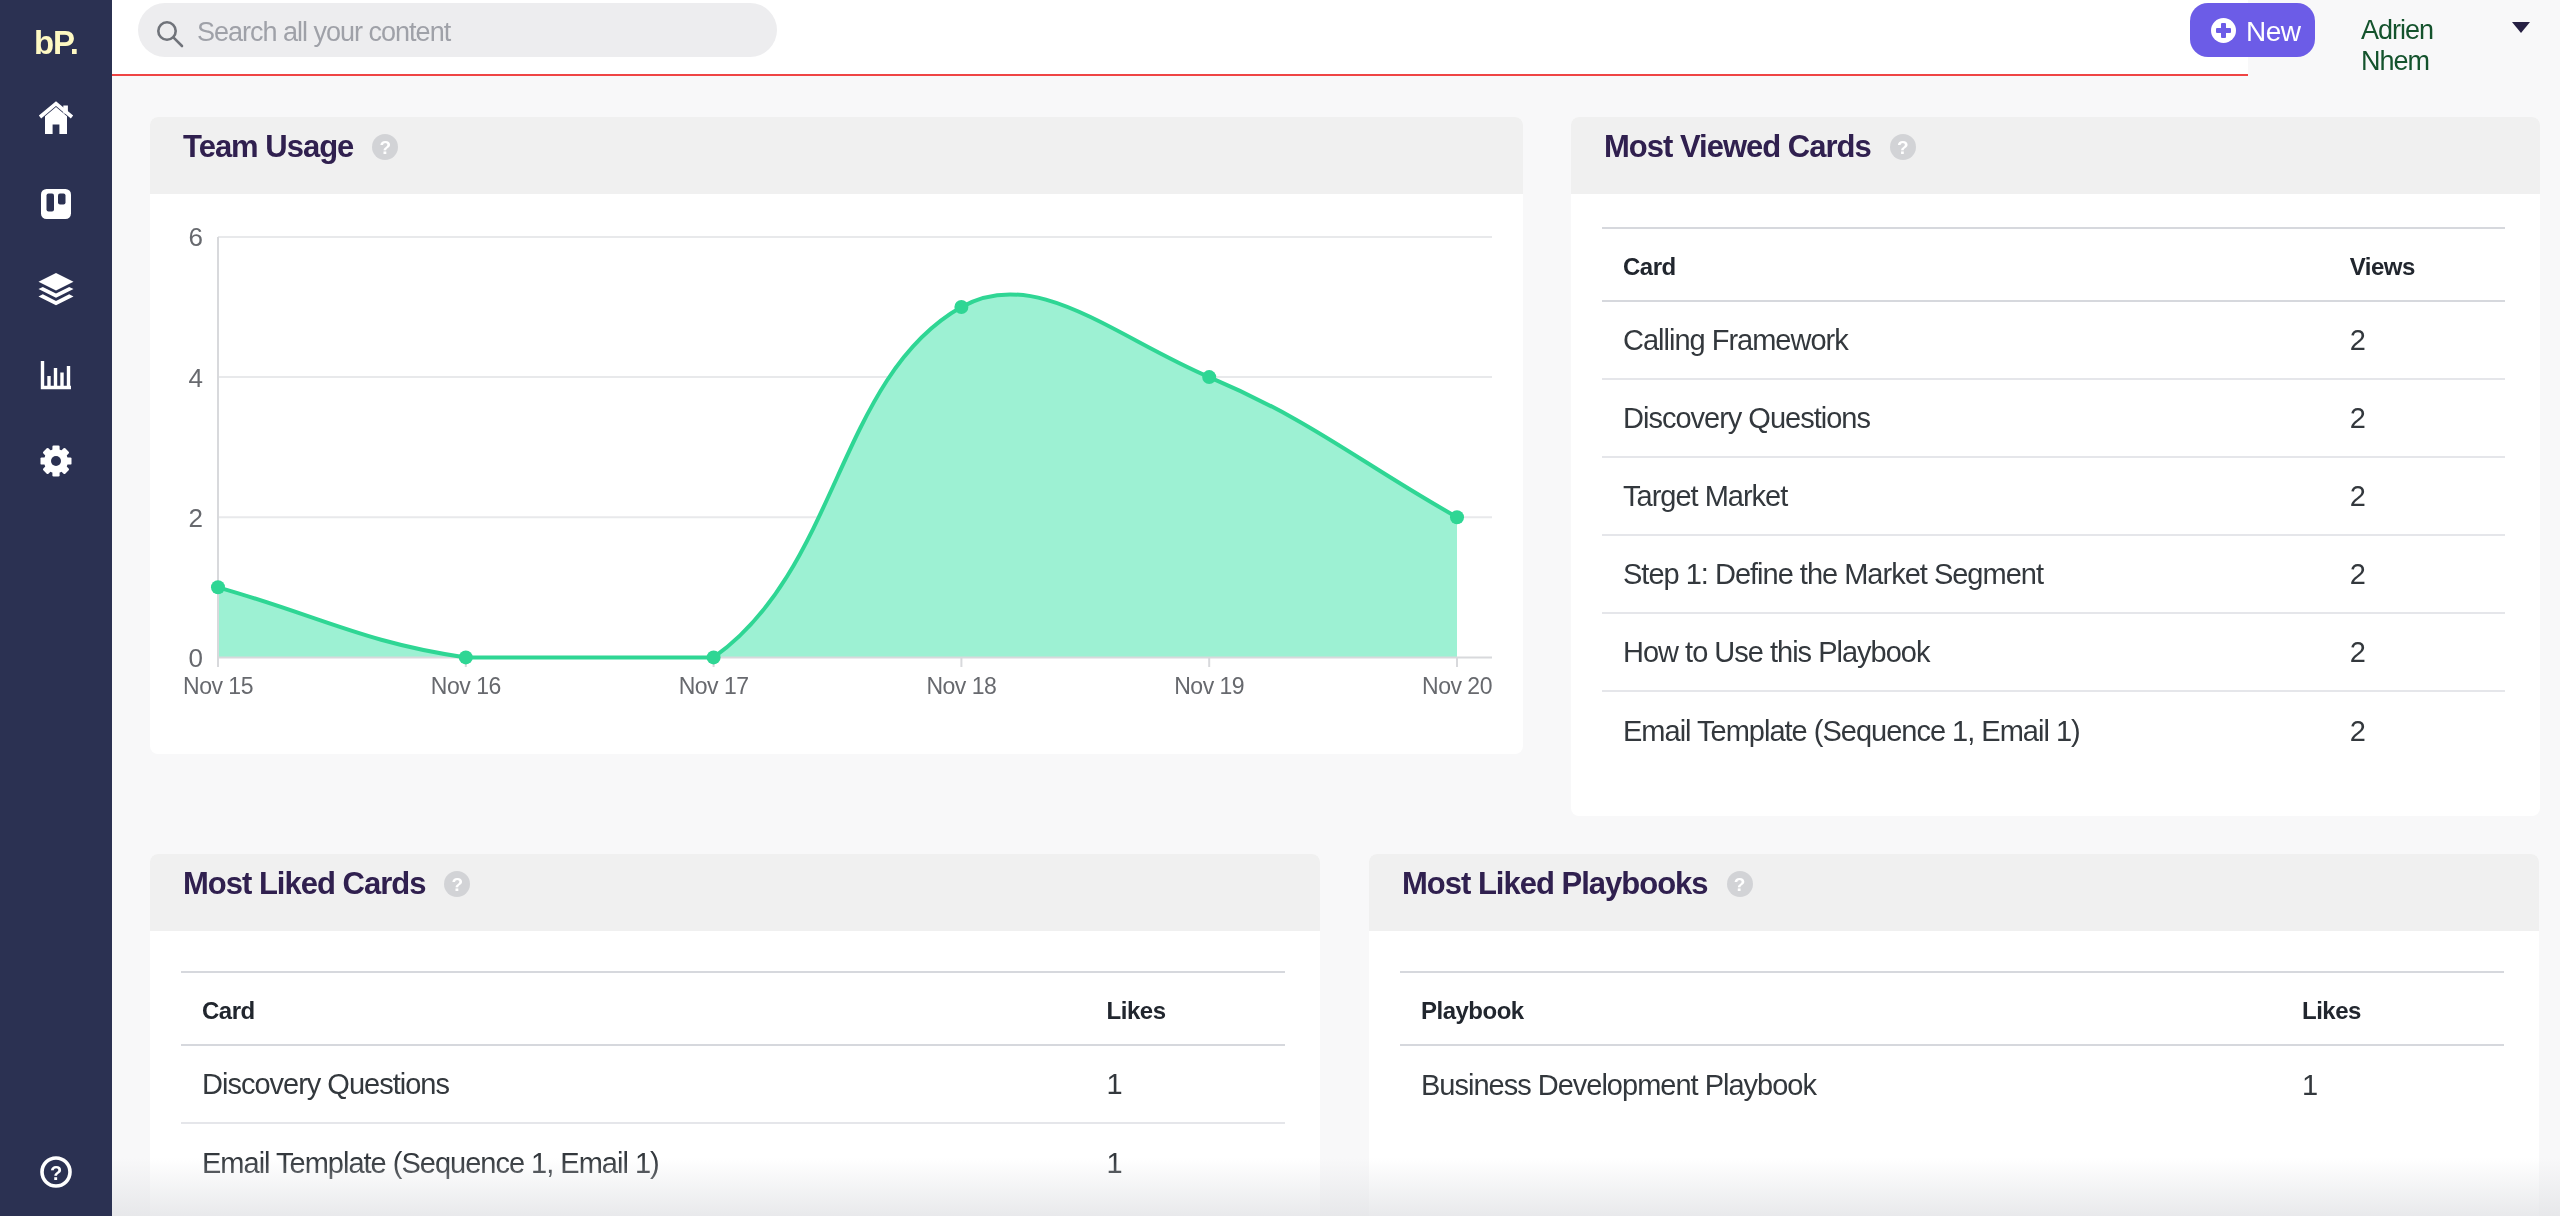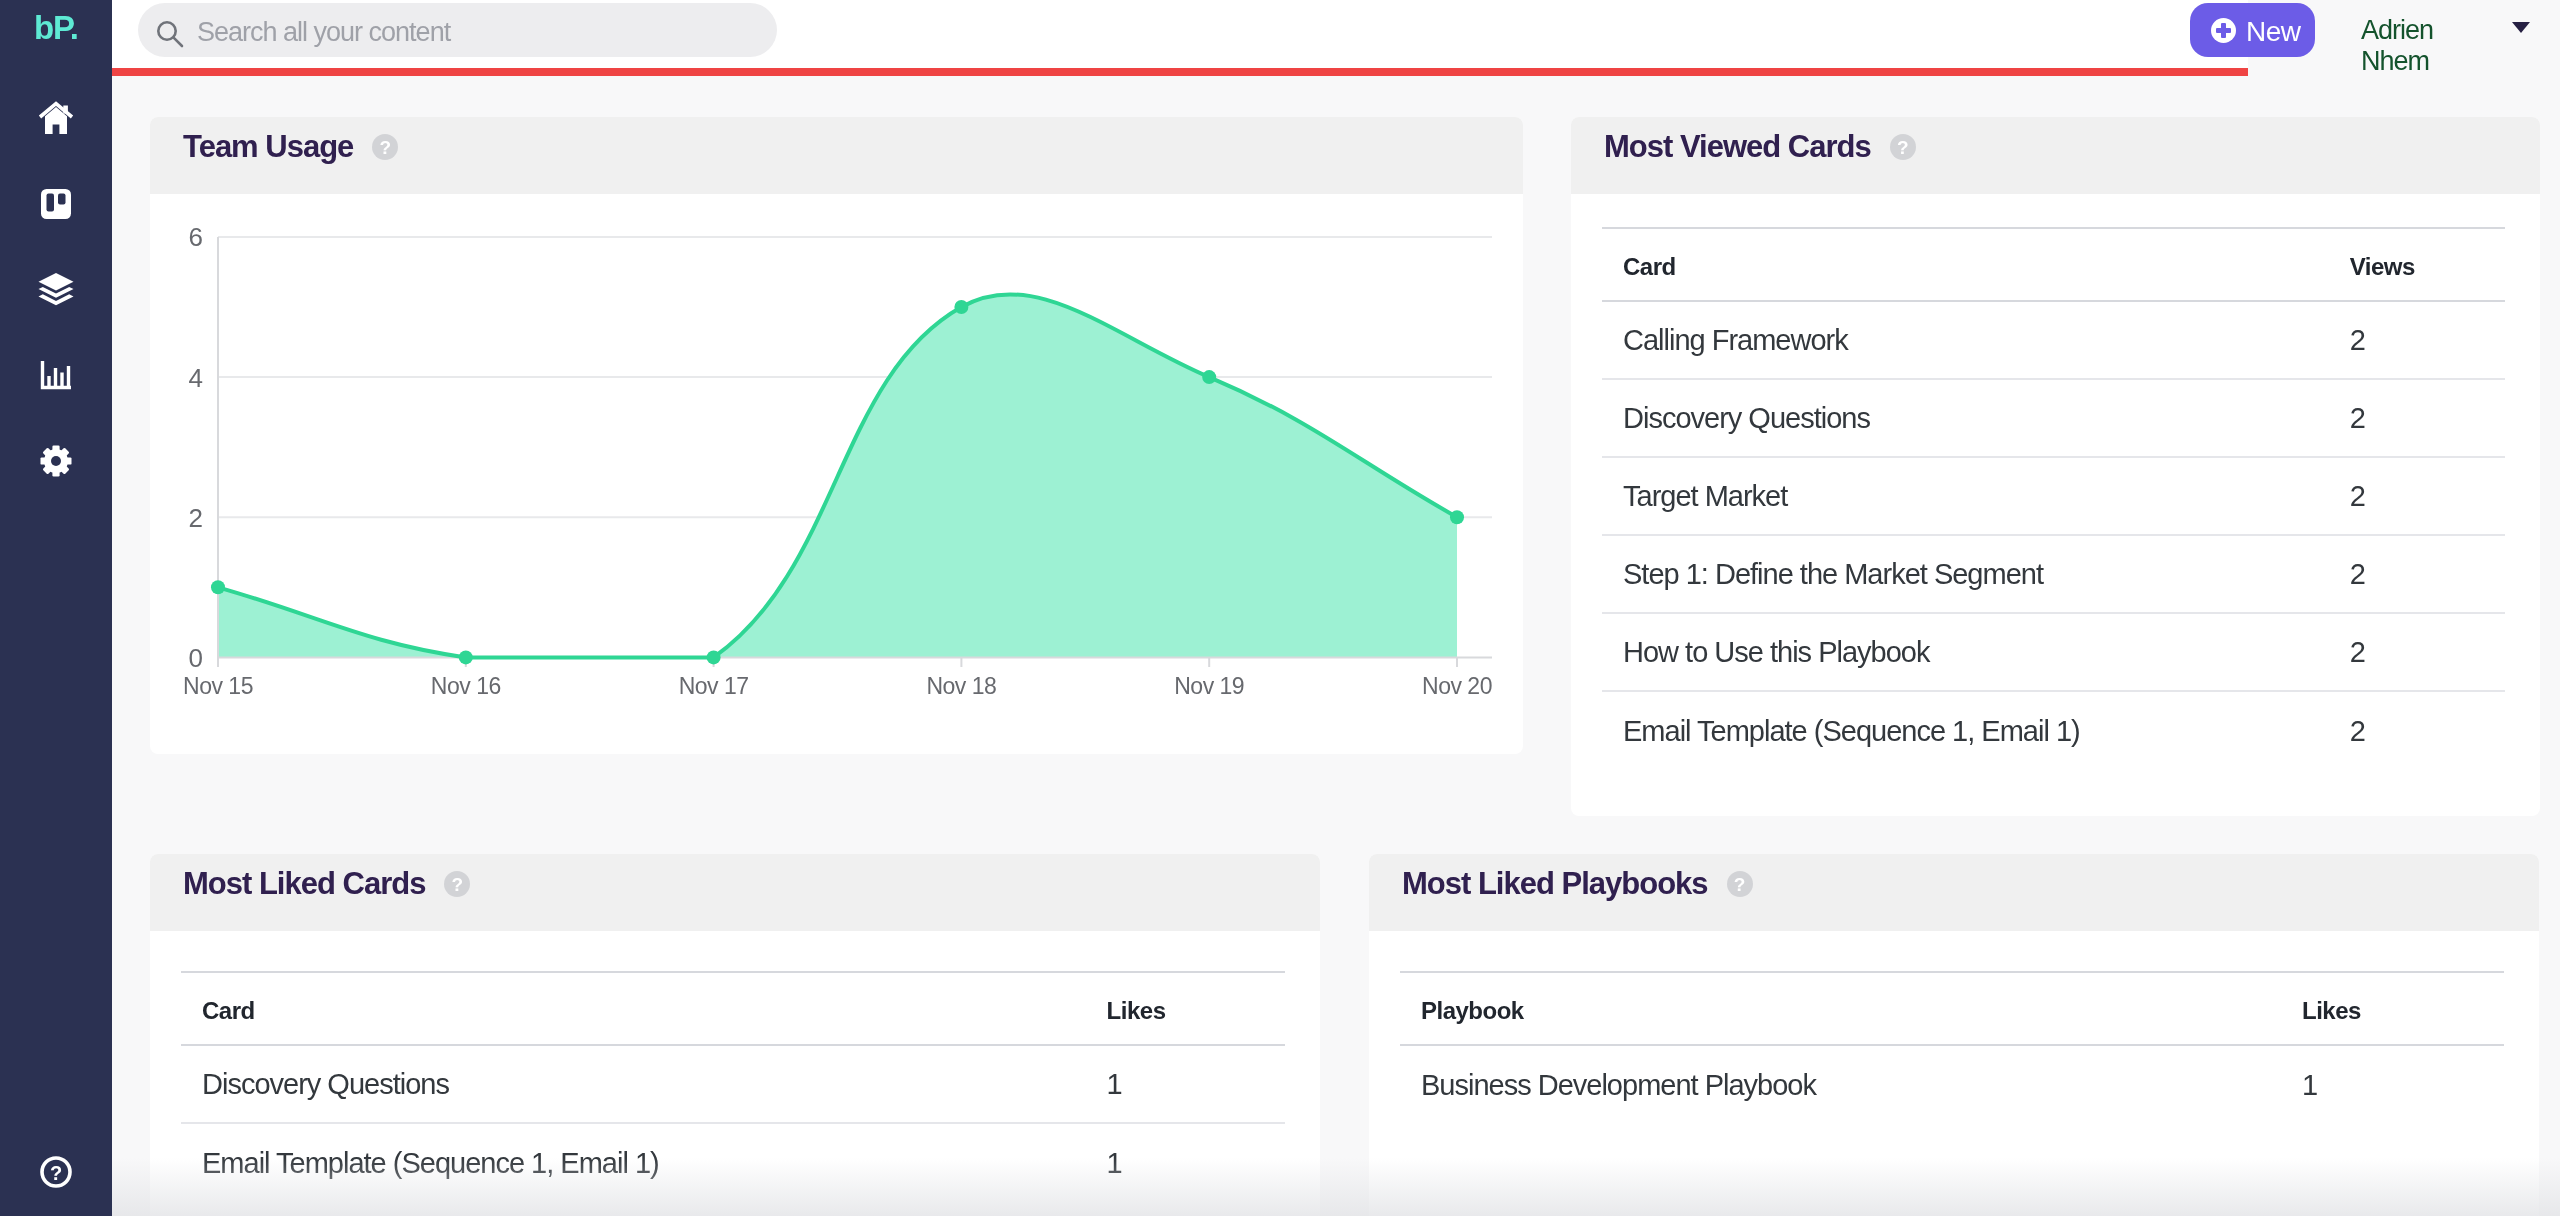--- a/index.html
+++ b/index.html
@@ -1,22 +1,22 @@
 <!DOCTYPE html>
 <html><head>
 <meta charset="utf-8">
 <style>
 * { margin:0; padding:0; box-sizing:border-box; }
 html,body { width:2560px; height:1216px; overflow:hidden; font-family:"Liberation Sans", sans-serif; background:#f8f8f9; }
 
 #sidebar { position:absolute; left:0; top:0; width:112px; height:1216px; background:#2b3152; z-index:5; }
-#logo { position:absolute; top:9px; left:0; width:112px; text-align:center; font-size:33px; font-weight:700; letter-spacing:-1px; color:#5eead4; }
+#logo { position:absolute; top:24px; left:0; width:112px; text-align:center; font-size:33px; font-weight:700; letter-spacing:-1px; color:#fef9c3; }
 .sic { position:absolute; left:50%; transform:translate(-50%,-50%); }
 
-#topbar { position:absolute; left:112px; top:0; width:2136px; height:76px; background:#fff; border-bottom:8px solid #ef4444; z-index:4; }
+#topbar { position:absolute; left:112px; top:0; width:2136px; height:76px; background:#fff; border-bottom:2px solid #ef4444; z-index:4; }
 #search { position:absolute; left:26px; top:3px; width:639px; height:54px; border-radius:27px; background:#ededef; }
 #search svg { position:absolute; left:17px; top:16px; }
 #search span { position:absolute; left:59px; top:14px; font-size:27px; color:#9fa1a8; letter-spacing:-1px; }
 #newbtn { position:absolute; left:2078px; top:3px; width:125px; height:54px; border-radius:18px; background:#6c5ce7; color:#fff; }
 #newbtn .pc { position:absolute; left:21px; top:15px; width:25px; height:25px; border-radius:50%; background:#fff; }
 #newbtn .pc:before { content:""; position:absolute; left:5px; top:10.2px; width:15px; height:4.6px; background:#6c5ce7; border-radius:1px; }
 #newbtn .pc:after { content:""; position:absolute; left:10.2px; top:5px; width:4.6px; height:15px; background:#6c5ce7; border-radius:1px; }
 #newbtn .nt { position:absolute; left:56px; top:13px; font-size:28px; font-weight:500; letter-spacing:-0.5px; }
 #uname { position:absolute; left:2249px; top:15px; font-size:27px; font-weight:500; color:#14532d; letter-spacing:-1px; }
 #caret { position:absolute; left:2400px; top:22px; width:0; height:0; border-left:9px solid transparent; border-right:9px solid transparent; border-top:11px solid #262043; }

